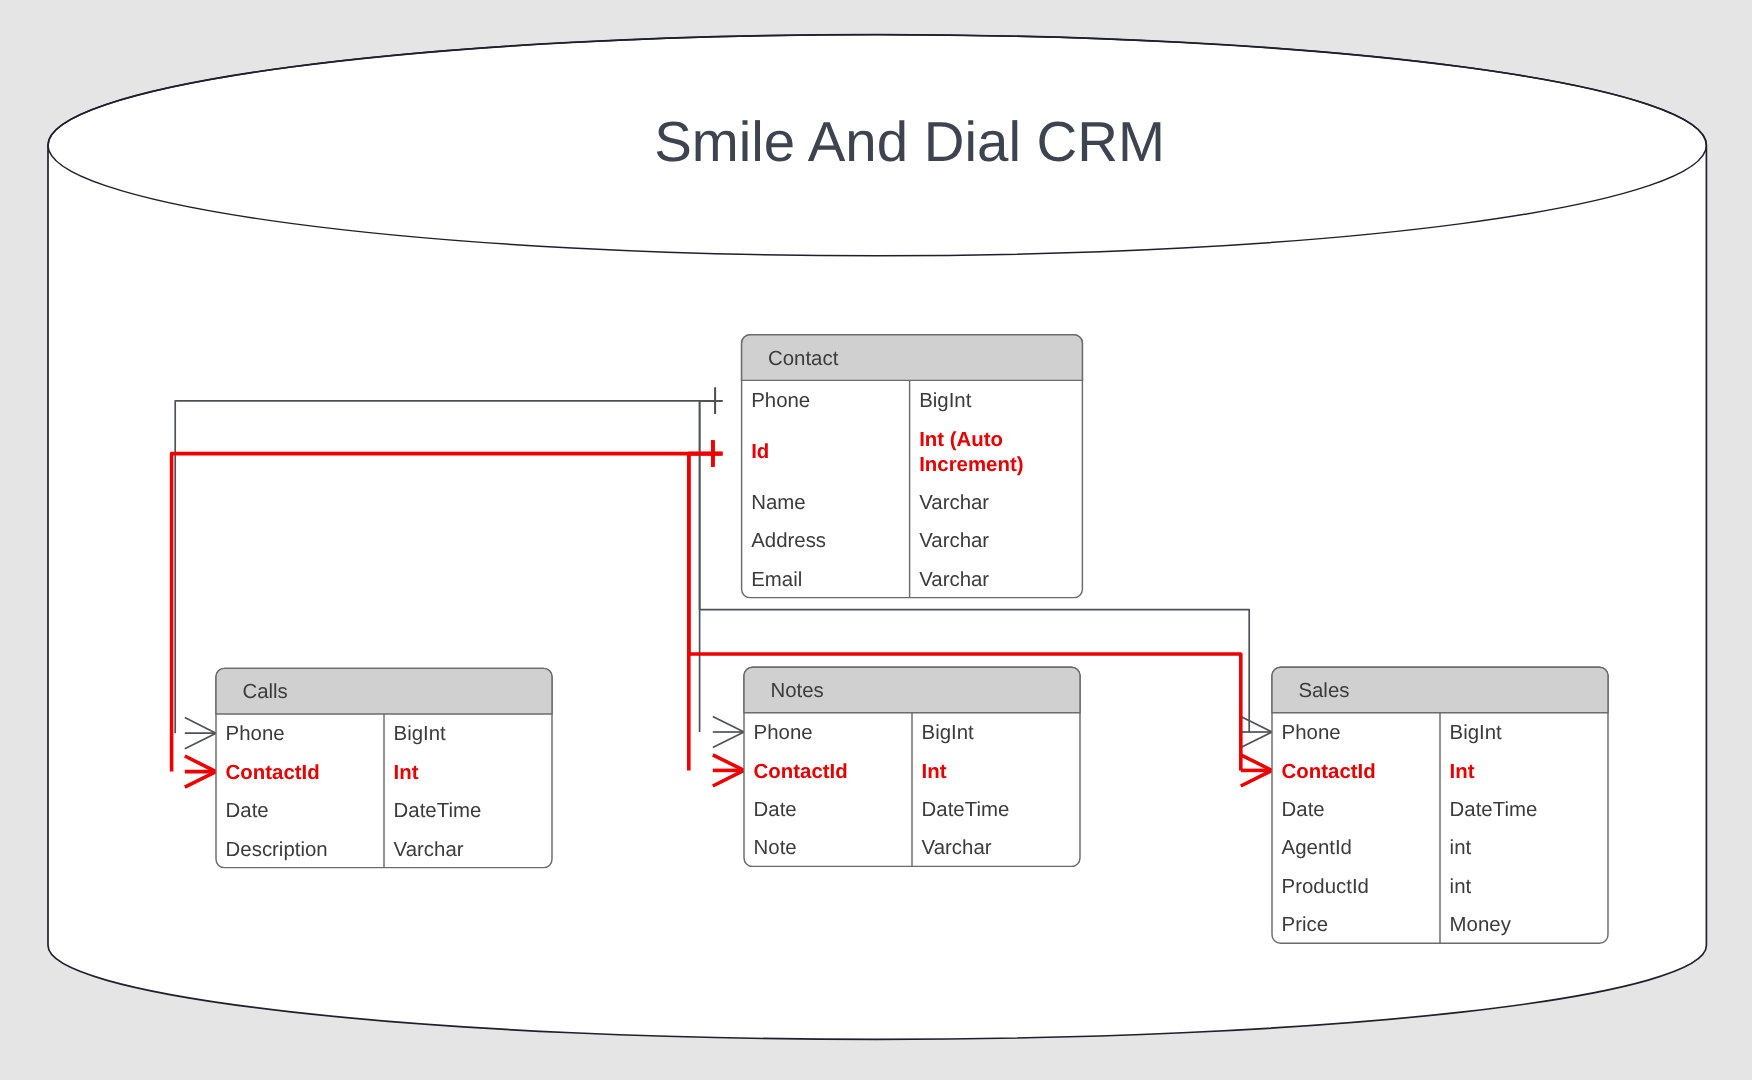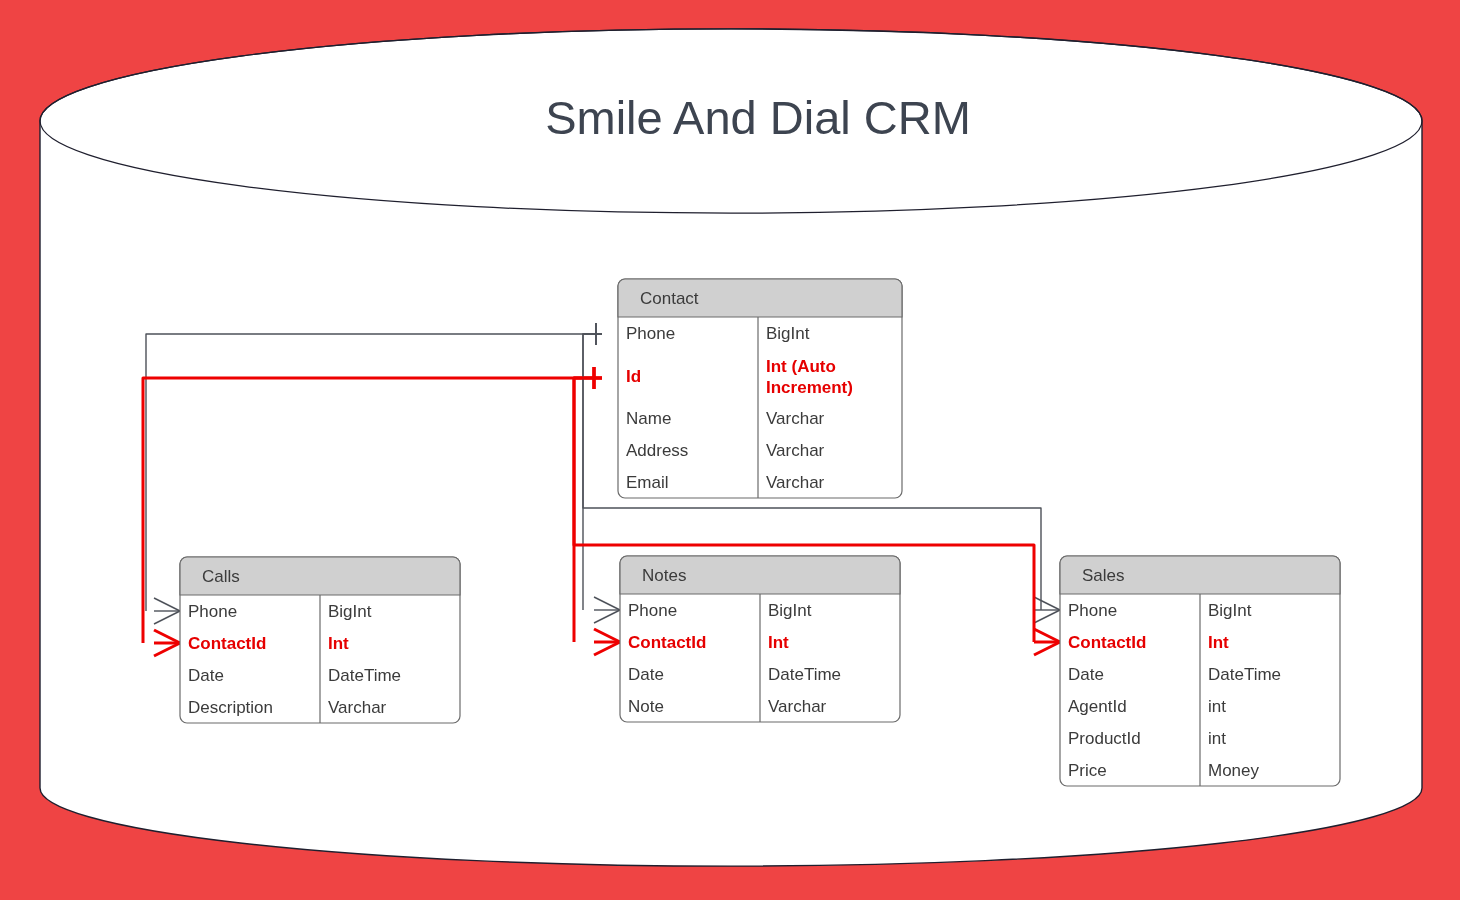--- a/index.html
+++ b/index.html
@@ -4,21 +4,21 @@
 <style>
   html, body {
     margin: 0;
     padding: 0;
     background: #000000;
   }
   #stage {
     position: relative;
     width: 1460px;
     height: 900px;
-    background: #ef4444;
+    background: #e5e5e5;
     overflow: hidden;
     font-family: "Liberation Sans", sans-serif;
   }
   #diagram {
     position: absolute;
     left: 0;
     top: 0;
   }
   .cyl-shape {
     fill: #ffffff;

